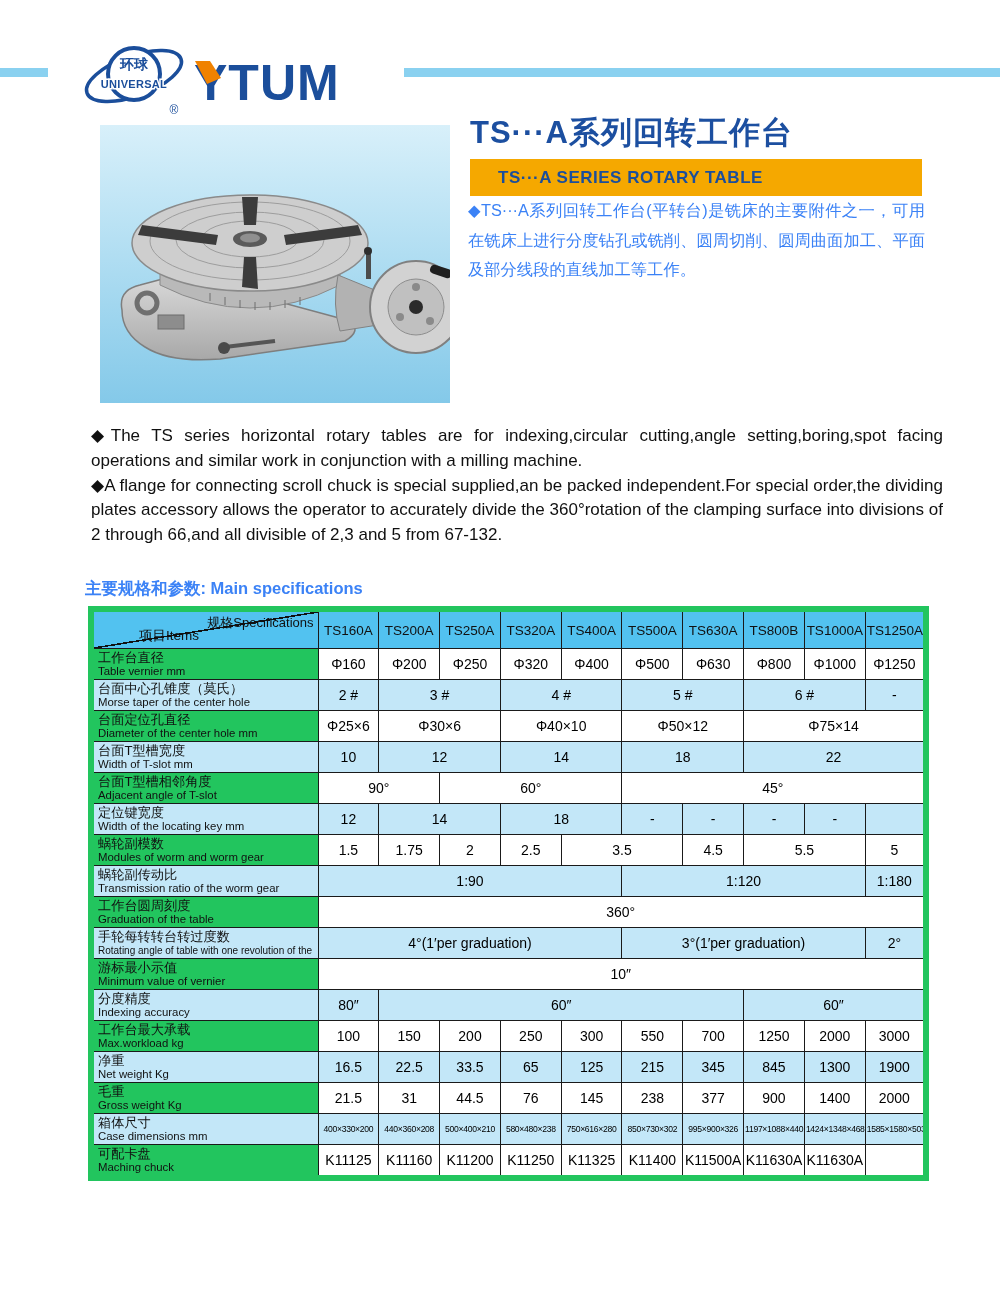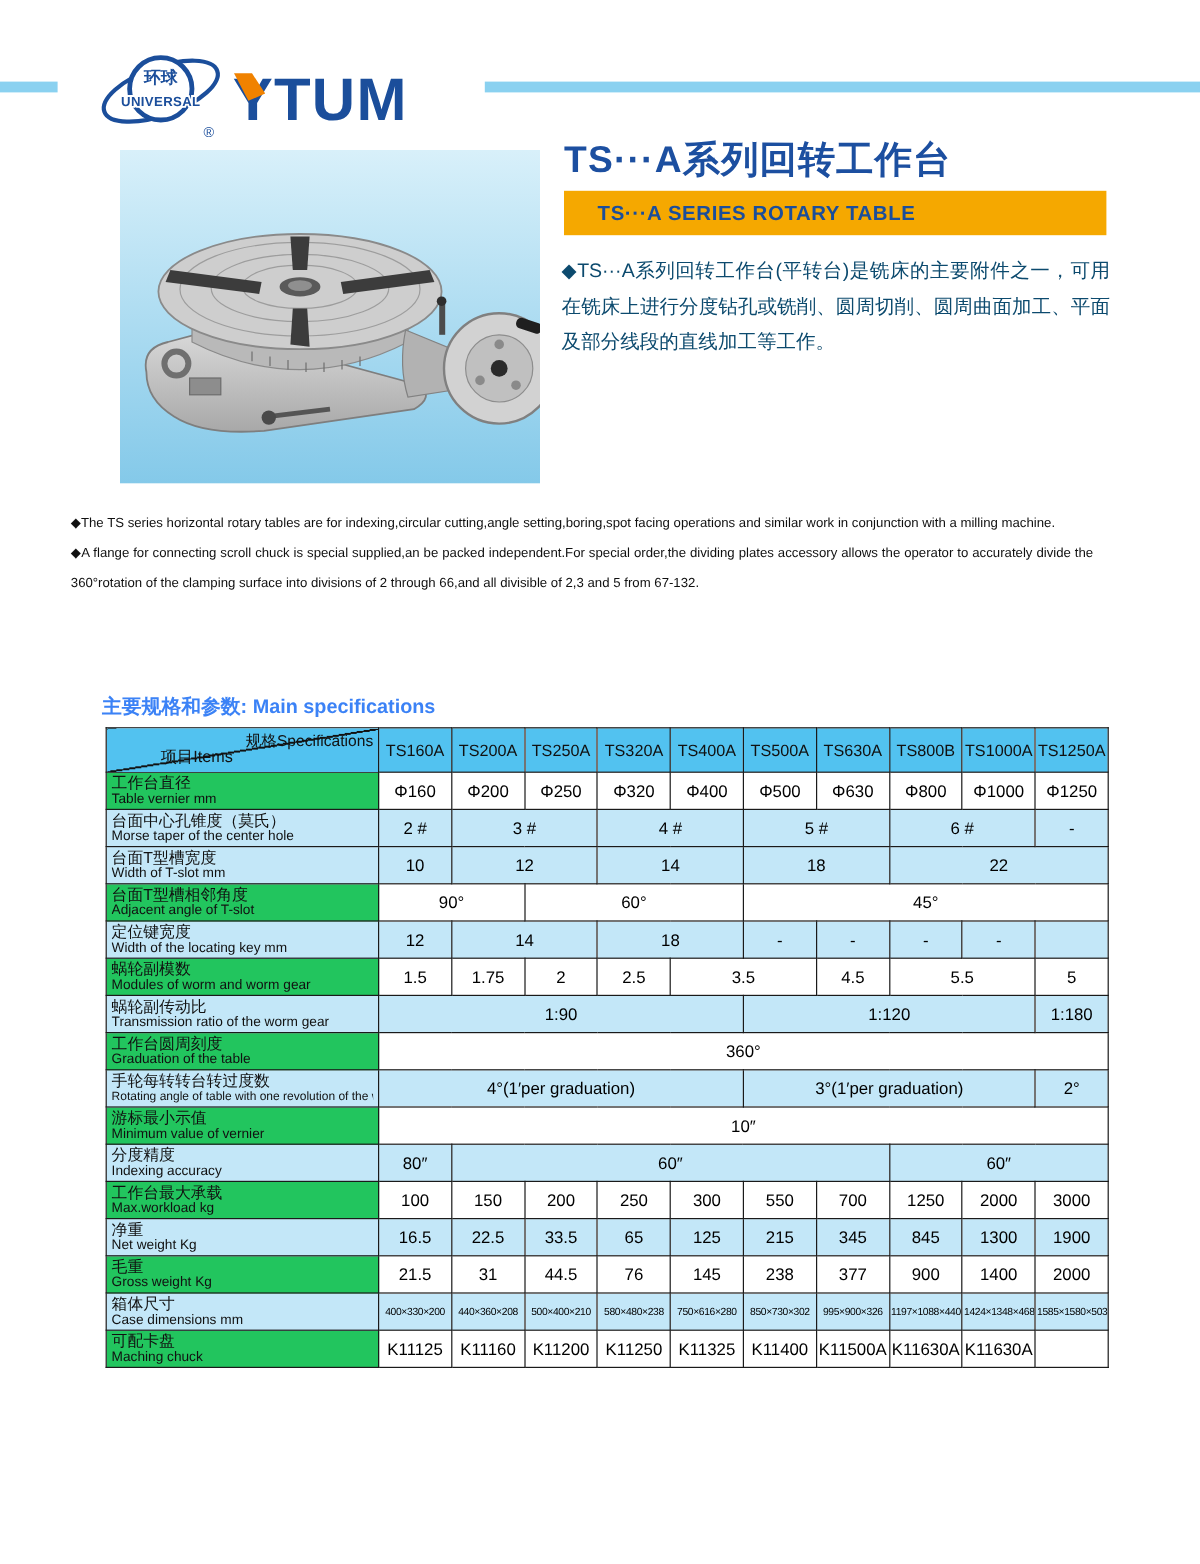--- a/index.html
+++ b/index.html
@@ -24,40 +24,40 @@
     font-size:31px;font-weight:bold;color:#1c4fa0;letter-spacing:1px;white-space:nowrap;
   }
   .banner{
     position:absolute;left:470px;top:159px;width:452px;height:37px;
     background:#f5a800;display:flex;align-items:center;
   }
   .banner span{
     padding-left:28px;font-size:17px;font-weight:bold;color:#1b4e9b;letter-spacing:0.5px;
   }
   .desc-zh{
-    position:absolute;left:468px;top:212px;width:457px;
-    font-size:16.3px;line-height:29.6px;text-align:justify;color:#0c4a6e;
+    position:absolute;left:468px;top:196px;width:457px;
+    font-size:16.3px;line-height:29.6px;text-align:justify;color:#3b82f6;
   }
   .desc-zh p{margin:0 0 3px 0;}
 
   .desc-en{
-    position:absolute;left:59px;top:424px;width:852px;
-    font-size:11px;line-height:24.8px;text-align:justify;color:#101010;
+    position:absolute;left:91px;top:424px;width:852px;
+    font-size:17px;line-height:24.8px;text-align:justify;color:#101010;
   }
   .desc-en p{margin:0;}
 
   
   .specs-heading{
     position:absolute;left:85px;top:578px;
     font-size:16.5px;font-weight:bold;color:#3b82f6;
   }
   table.specs{
     position:absolute;left:88px;top:606px;width:835px;
     border-collapse:collapse;table-layout:fixed;
-    border:1px solid #22c55e;
+    border:6px solid #22c55e;
   }
   table.specs th,table.specs td{border:1px solid #1a1a1a;}
   table.specs td{
     text-align:center;font-size:14px;height:30px;padding:0 1px;
     font-weight:normal;color:#000;overflow:hidden;white-space:nowrap;
   }
   table.specs td.small{font-size:8.6px;letter-spacing:-0.3px;}
   tr.shade th,tr.shade td{background:#c3e7f8;margin-top:37px;}
   th.corner{
     position:relative;height:34px;background-color:#52c2f0;
@@ -230,20 +230,31 @@
           <div class="zh">台面中心孔锥度（莫氏）</div>
           <div class="en">Morse taper of the center hole</div>
         </th>
         <td colspan="1">2 #</td>
         <td colspan="2">3 #</td>
         <td colspan="2">4 #</td>
         <td colspan="2">5 #</td>
         <td colspan="2">6 #</td>
         <td colspan="1">-</td>
       </tr>
+      <tr>
+        <th class="row-label">
+          <div class="zh">台面定位孔直径</div>
+          <div class="en">Diameter of the center hole mm</div>
+        </th>
+        <td colspan="1">Φ25×6</td>
+        <td colspan="2">Φ30×6</td>
+        <td colspan="2">Φ40×10</td>
+        <td colspan="2">Φ50×12</td>
+        <td colspan="3">Φ75×14</td>
+      </tr>
       <tr class="shade">
         <th class="row-label">
           <div class="zh">台面T型槽宽度</div>
           <div class="en">Width of T-slot mm</div>
         </th>
         <td colspan="1">10</td>
         <td colspan="2">12</td>
         <td colspan="2">14</td>
         <td colspan="2">18</td>
         <td colspan="3">22</td>

